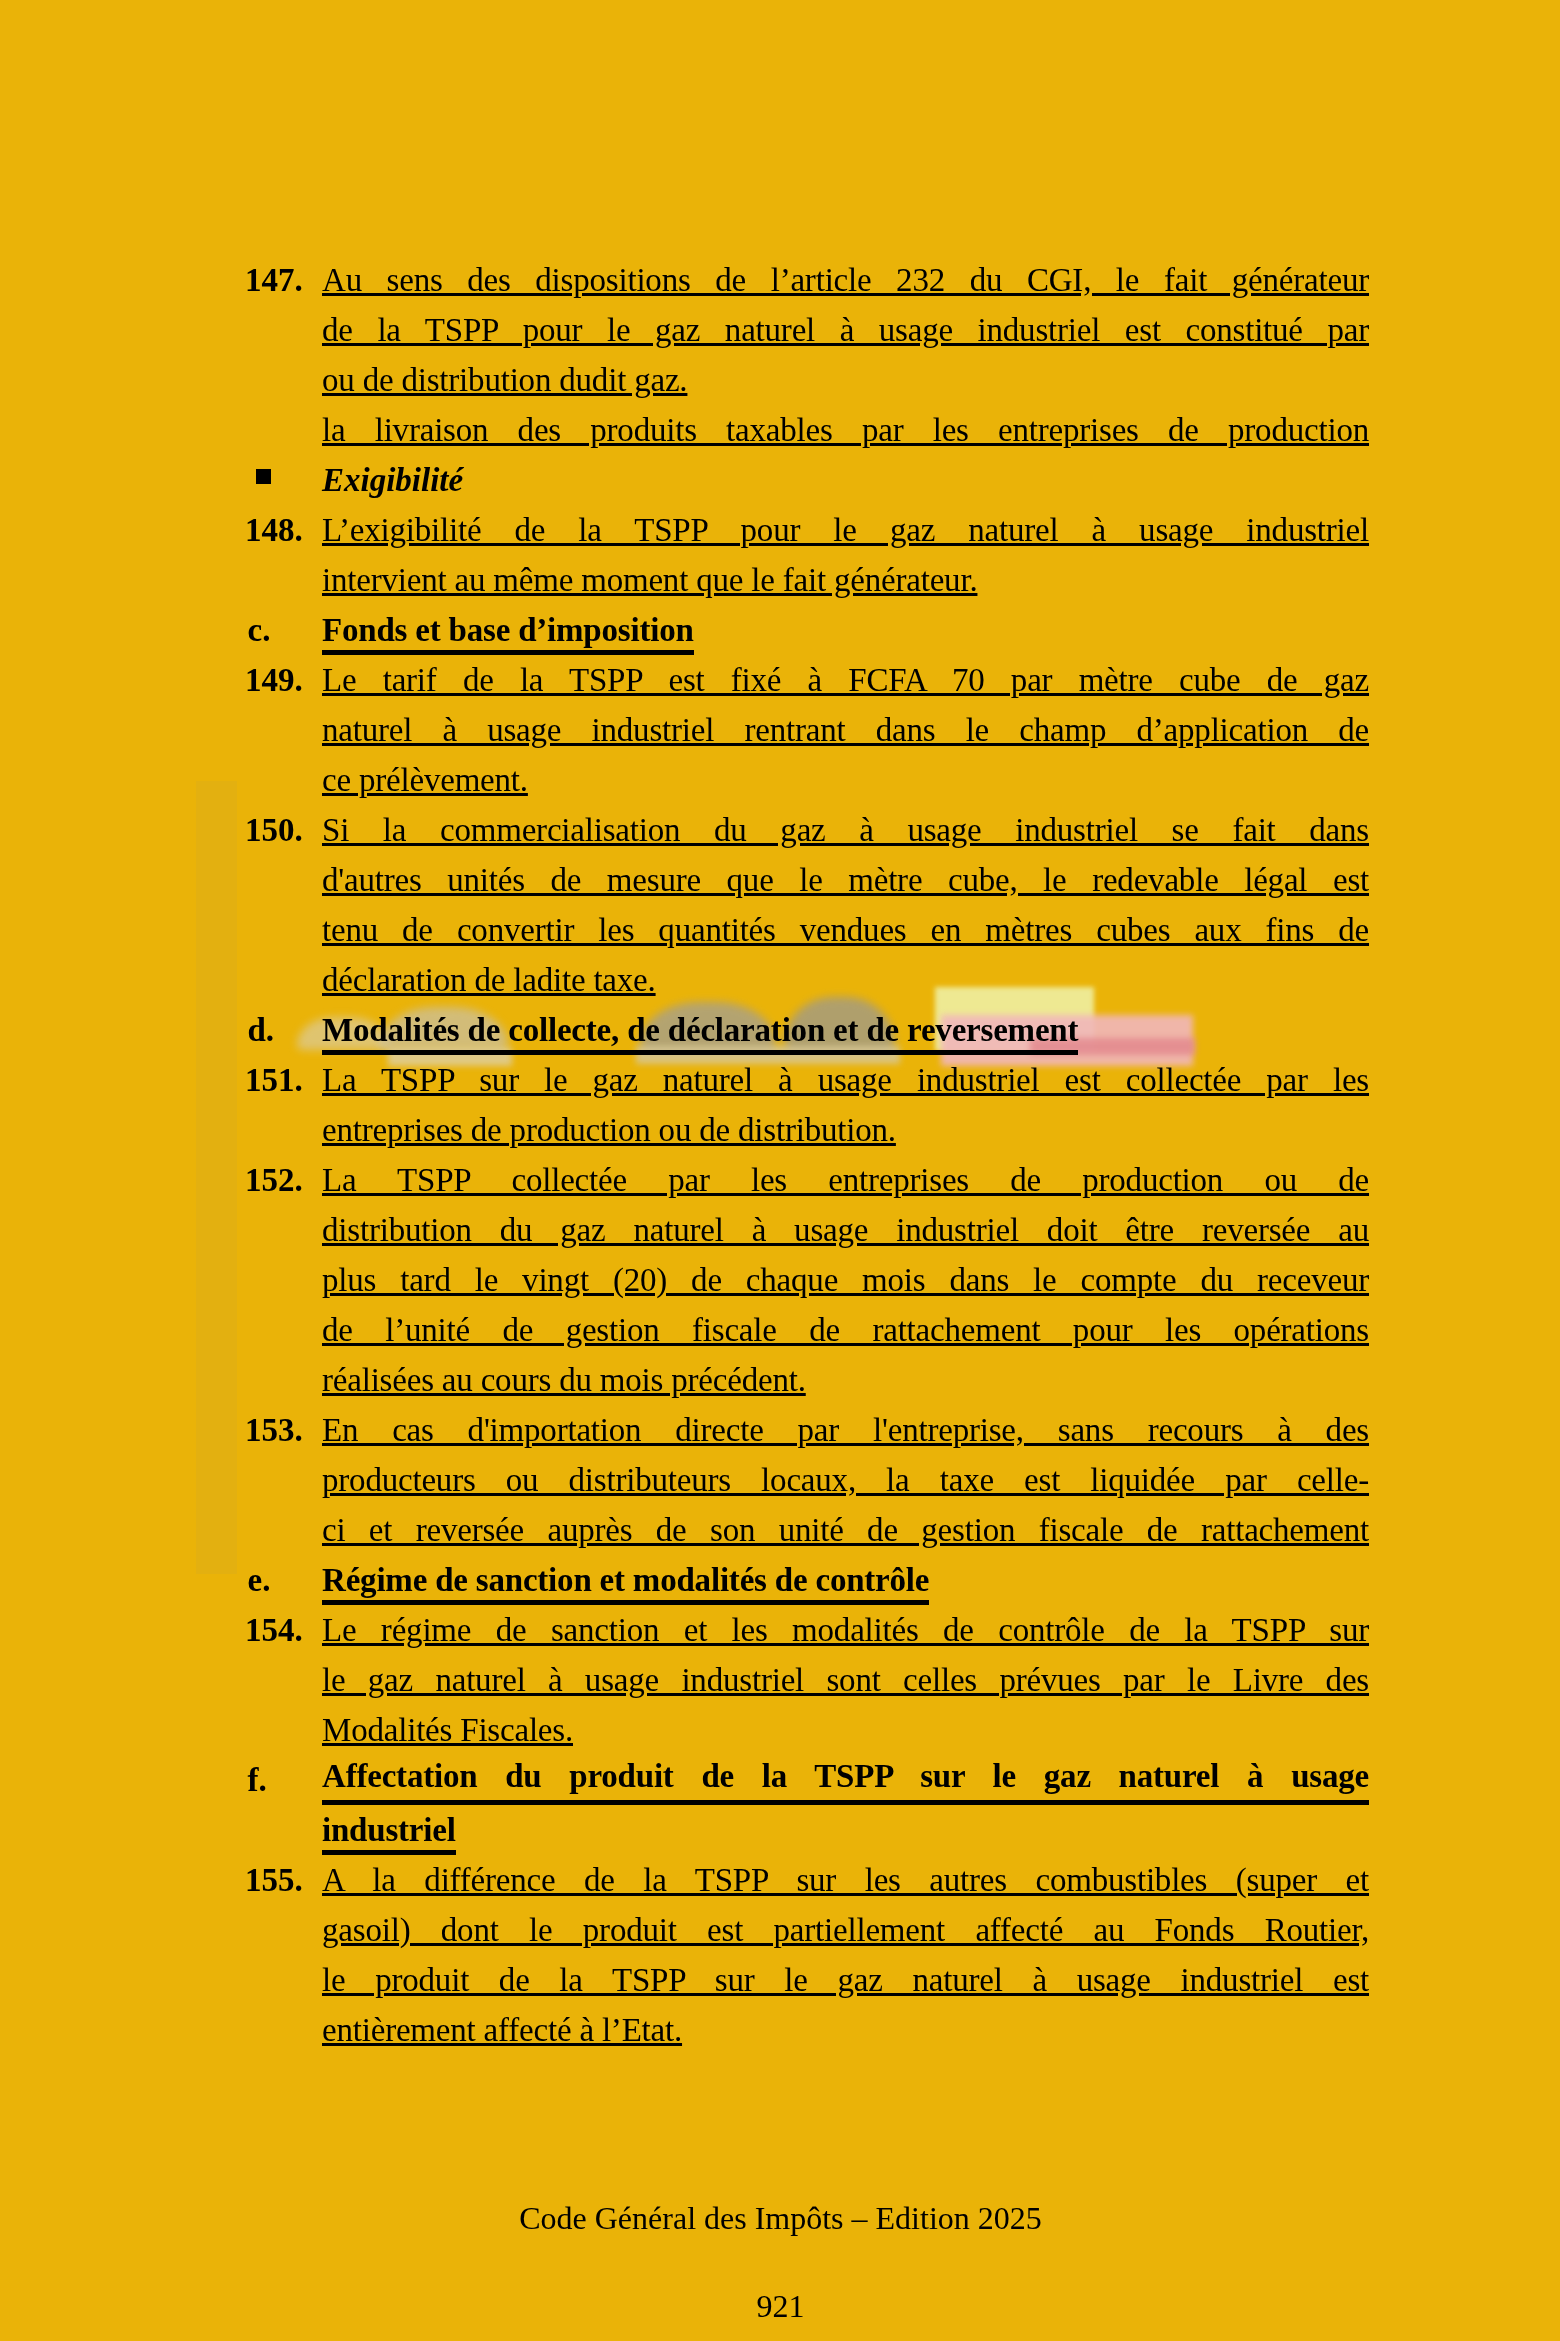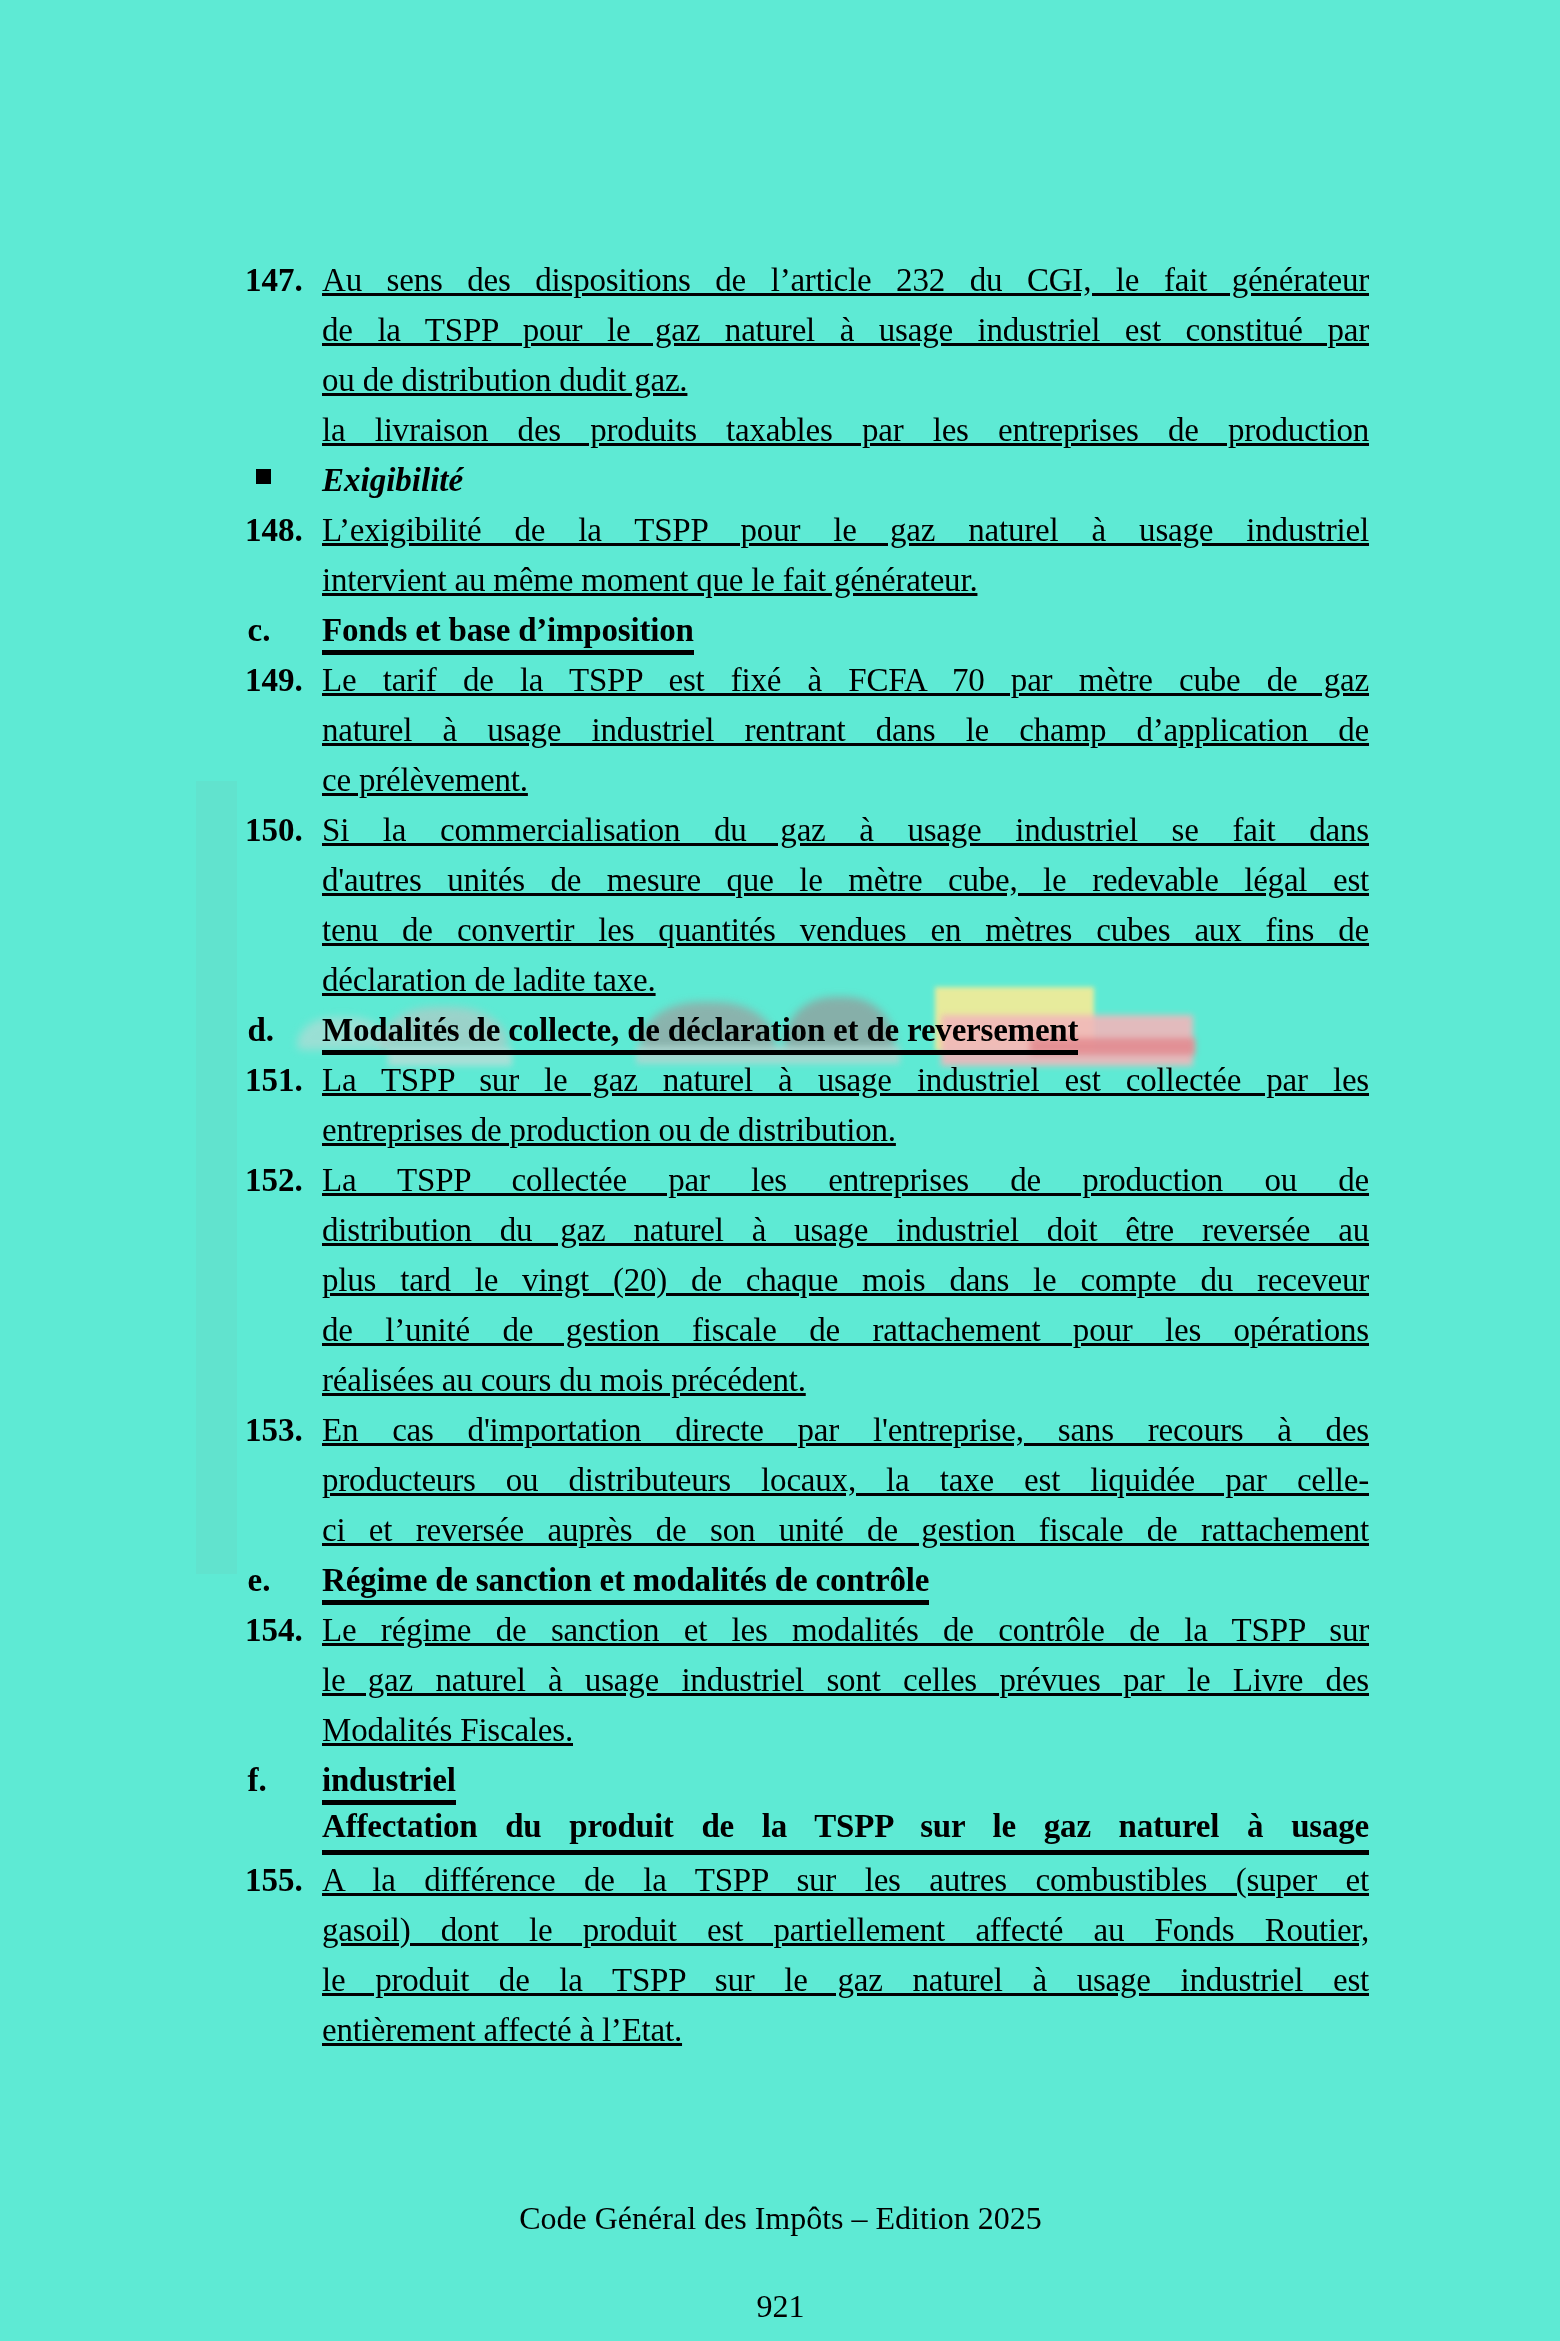--- a/index.html
+++ b/index.html
@@ -1,21 +1,21 @@
 <!DOCTYPE html>
 <html style="font-size:13.2px"><head>
 <meta charset="utf-8">
 <style>
   html,body{margin:0;padding:0;}
   body{background:#ffffff;}
   .page{
     position:relative;
     width:1561px;
     height:2342px;
-    background:#5eead4;
+    background:#eab308;
     overflow:hidden;
     font-family:"Liberation Serif","DejaVu Serif",serif;
     color:#000000;
   }
   
   .scan-band{
     position:absolute;
     left:196px; top:781px;
     width:41px; height:793px;
     background:rgba(140,140,125,0.07);
@@ -218,22 +218,22 @@
         <div class="h-line"><span class="hu">Régime de sanction et modalités de contrôle</span></div>
       </div>
       <div class="block">
         <span class="num">154.</span>
         <div class="line jline">Le régime de sanction et les modalités de contrôle de la TSPP sur</div>
         <div class="line jline">le gaz naturel à usage industriel sont celles prévues par le Livre des</div>
         <div class="line">Modalités Fiscales.</div>
       </div>
       <div class="block">
         <span class="h-letter">f.</span>
+        <div class="h-line full">Affectation du produit de la TSPP sur le gaz naturel à usage</div>
         <div class="h-line"><span class="hu">industriel</span></div>
-        <div class="h-line full">Affectation du produit de la TSPP sur le gaz naturel à usage</div>
       </div>
       <div class="block">
         <span class="num">155.</span>
         <div class="line jline">A la différence de la TSPP sur les autres combustibles (super et</div>
         <div class="line jline">gasoil) dont le produit est partiellement affecté au Fonds Routier,</div>
         <div class="line jline">le produit de la TSPP sur le gaz naturel à usage industriel est</div>
         <div class="line">entièrement affecté à l’Etat.</div>
       </div>
     </div>
 

